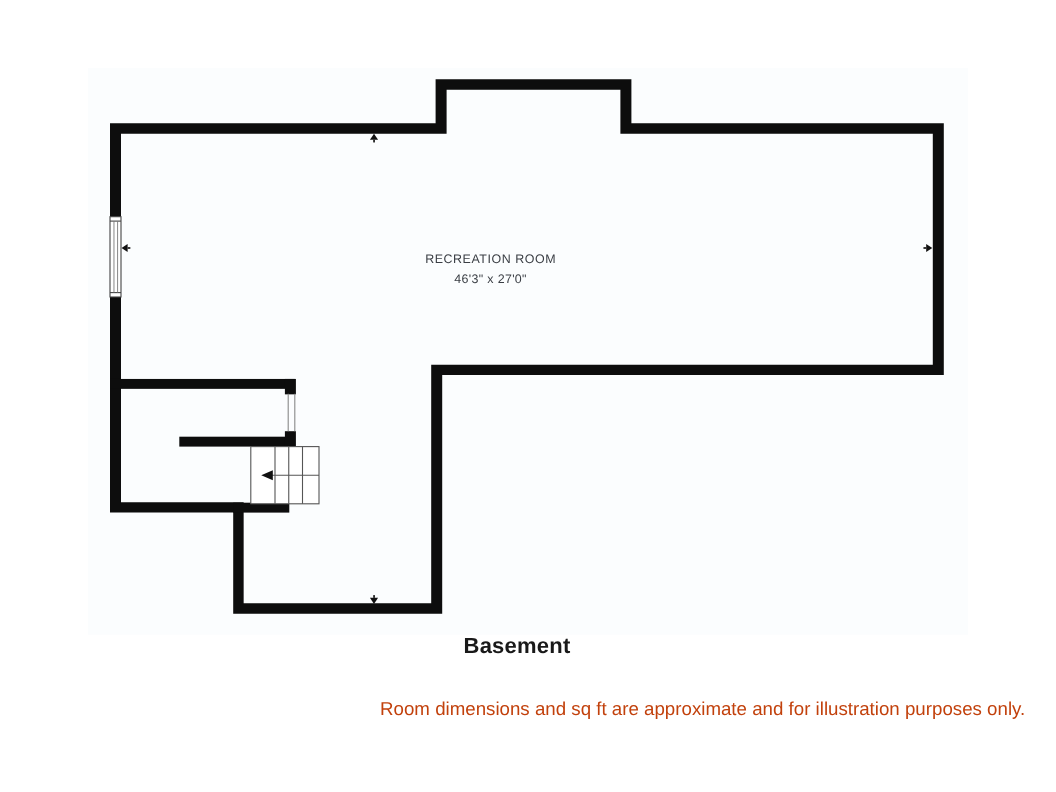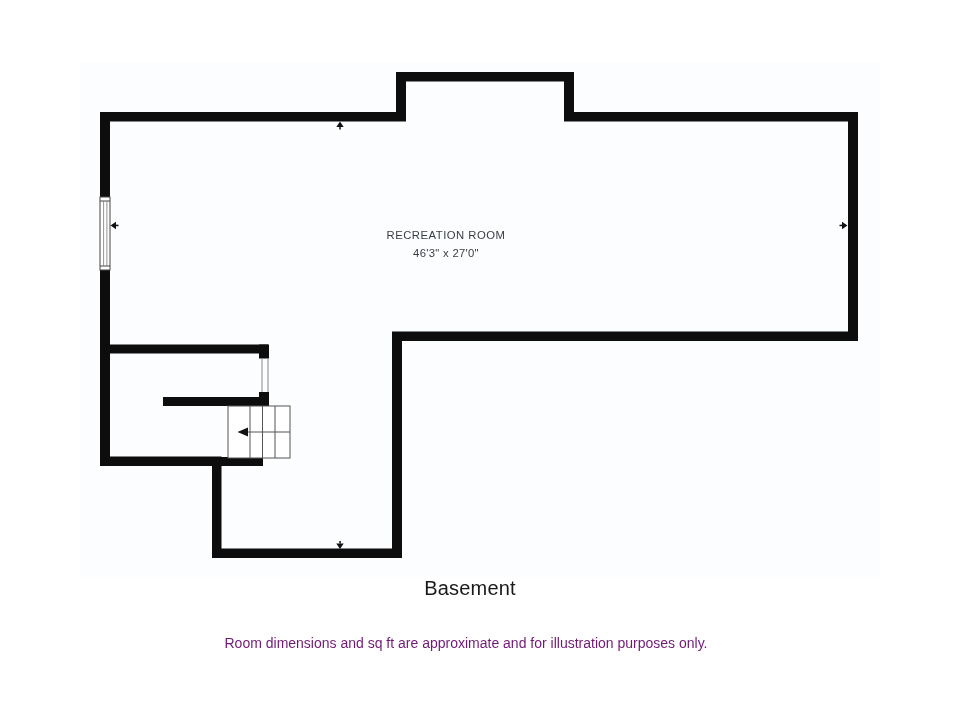--- a/index.html
+++ b/index.html
@@ -1,21 +1,21 @@
 <!DOCTYPE html>
 <html><head>
 <meta charset="utf-8">
 <style>
   html,body{margin:0;padding:0;background:#ffffff;width:960px;height:720px;overflow:hidden;}
   .page{position:relative;width:800px;height:720px;background:#ffffff;font-family:"Liberation Sans",sans-serif;}
   .plan-svg{position:absolute;left:0;top:0;}
   .fig-title{position:absolute;left:0;top:577px;width:940px;text-align:center;
-    font-size:20px;font-weight:400;color:#191919;letter-spacing:.2px;}
-  .fig-disclaimer{position:absolute;left:0;top:635px;width:932px;text-align:center;
-    font-size:14px;font-weight:400;color:#701a75;}
+    font-size:20px;font-weight:700;color:#191919;letter-spacing:.2px;}
+  .fig-disclaimer{position:absolute;left:0;top:635px;width:932px;text-align:right;
+    font-size:17px;font-weight:400;color:#c2410c;}
   text{font-family:"Liberation Sans",sans-serif;}
 </style>
 </head>
 <body>
 
 <div class="page">
 
   <svg class="plan-svg" width="960" height="720" viewBox="0 0 960 720">
 
     <rect x="80" y="62" width="800" height="515" fill="#fbfdfe"></rect>

